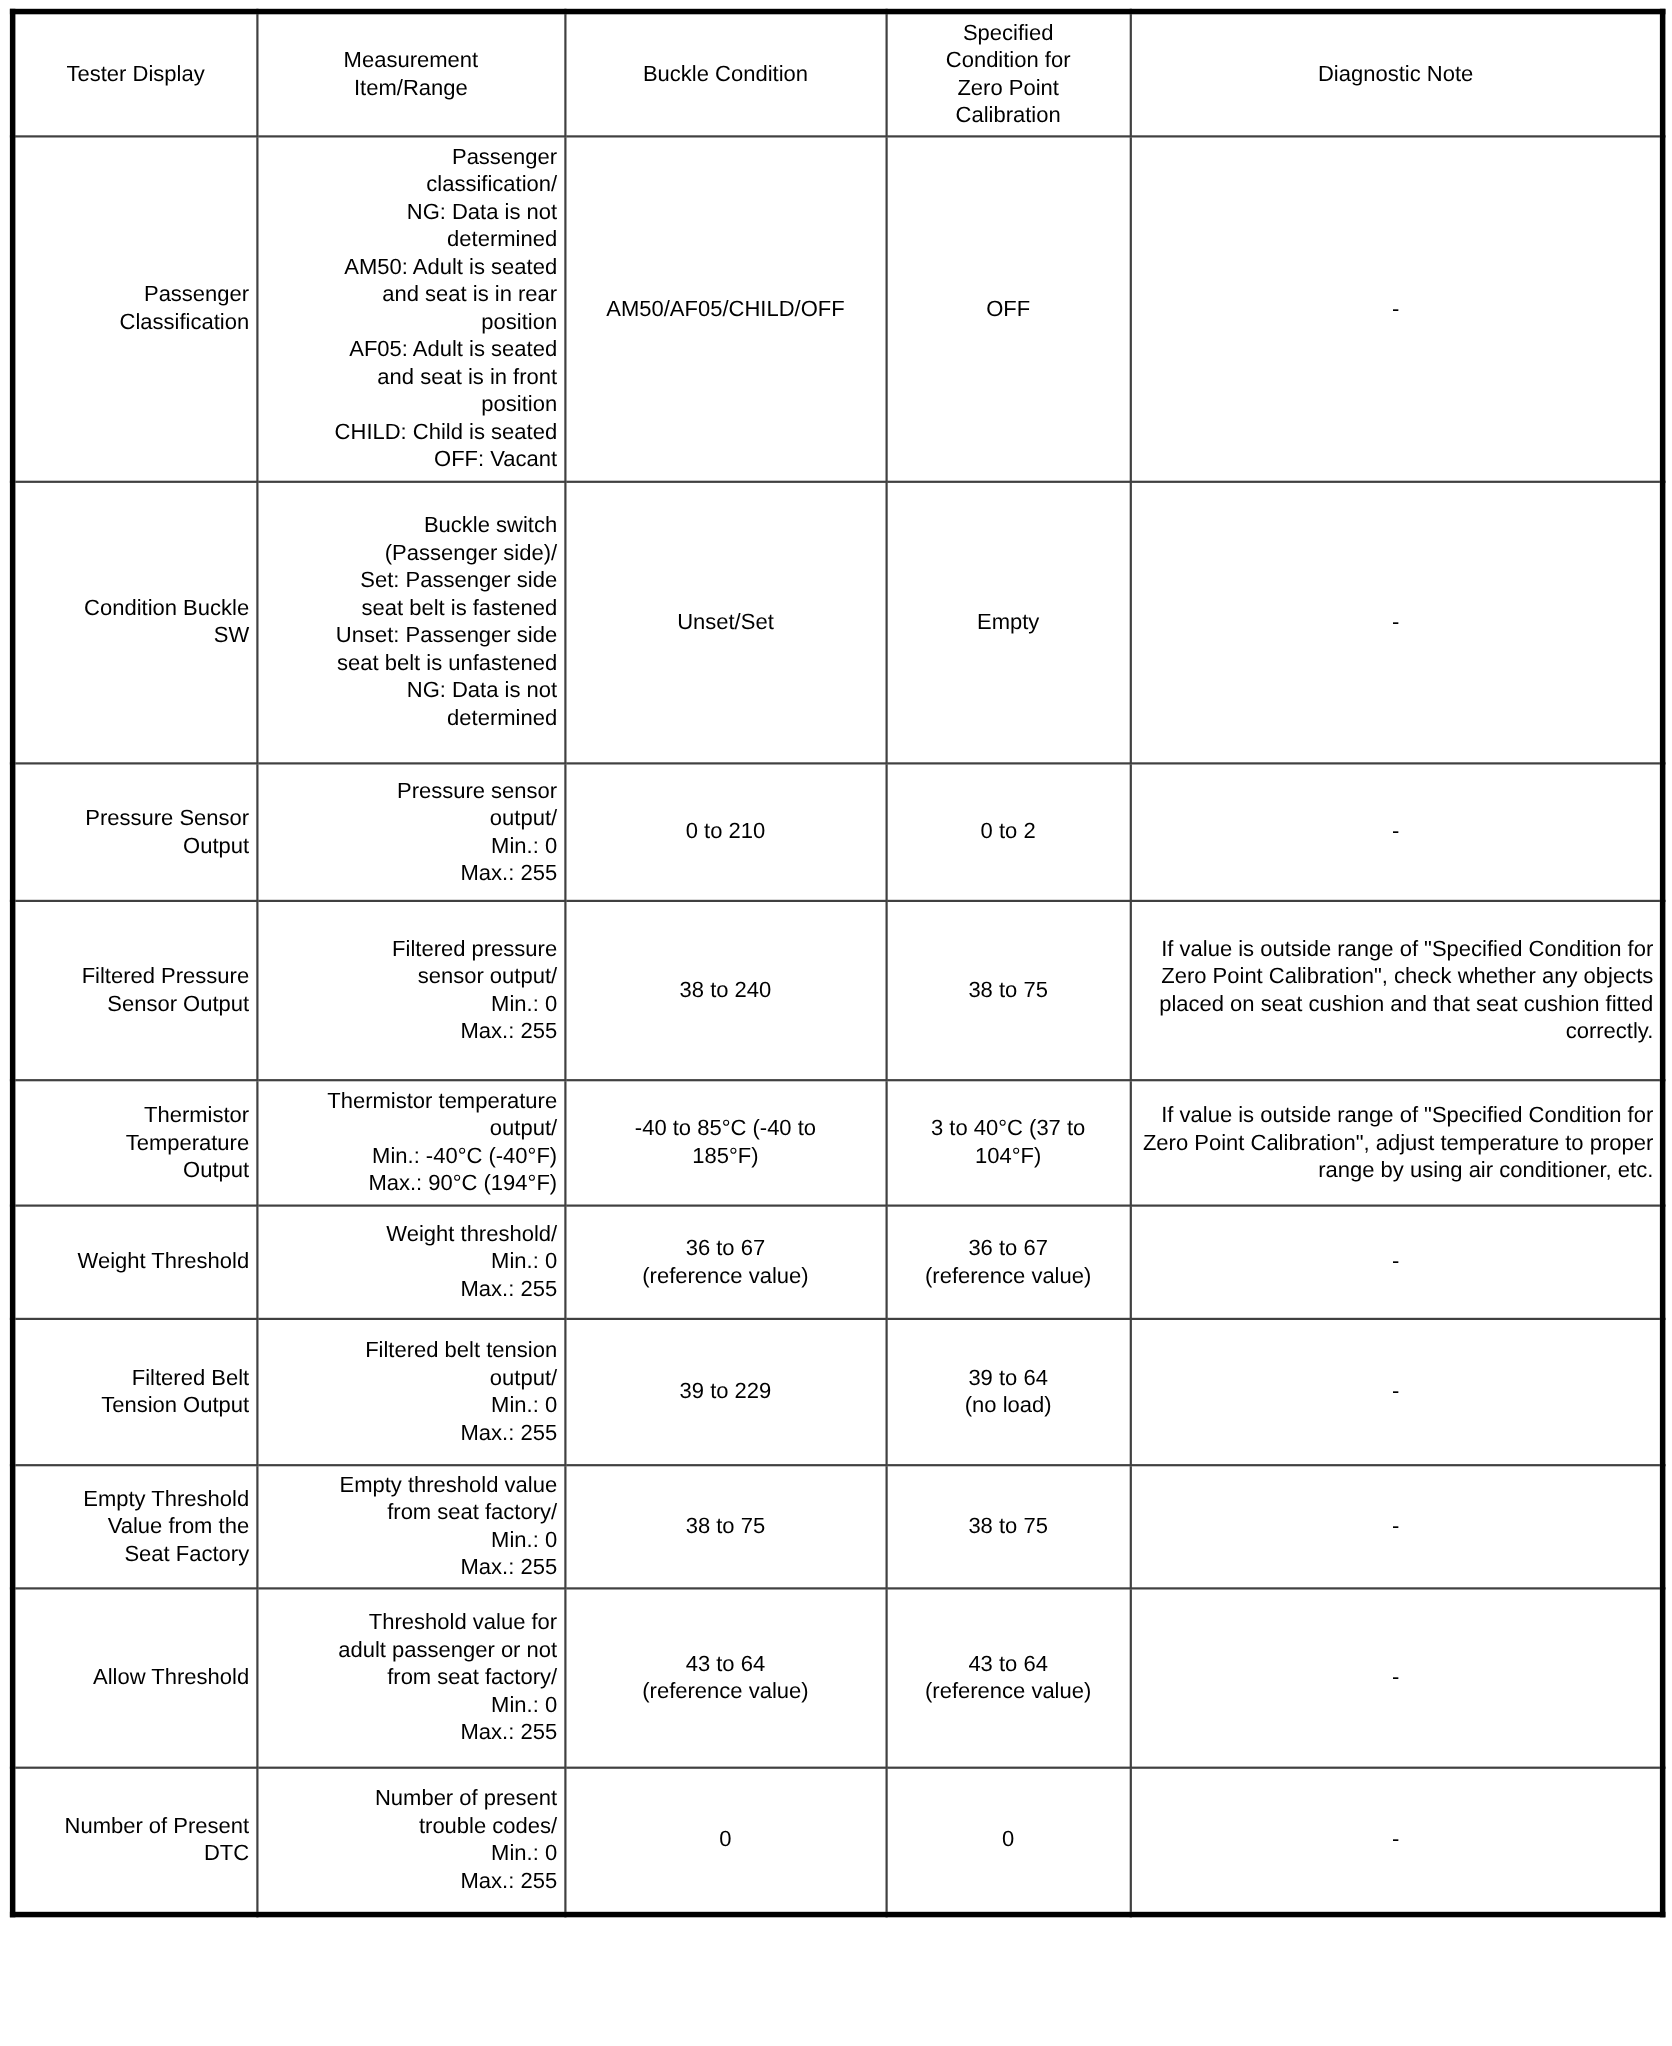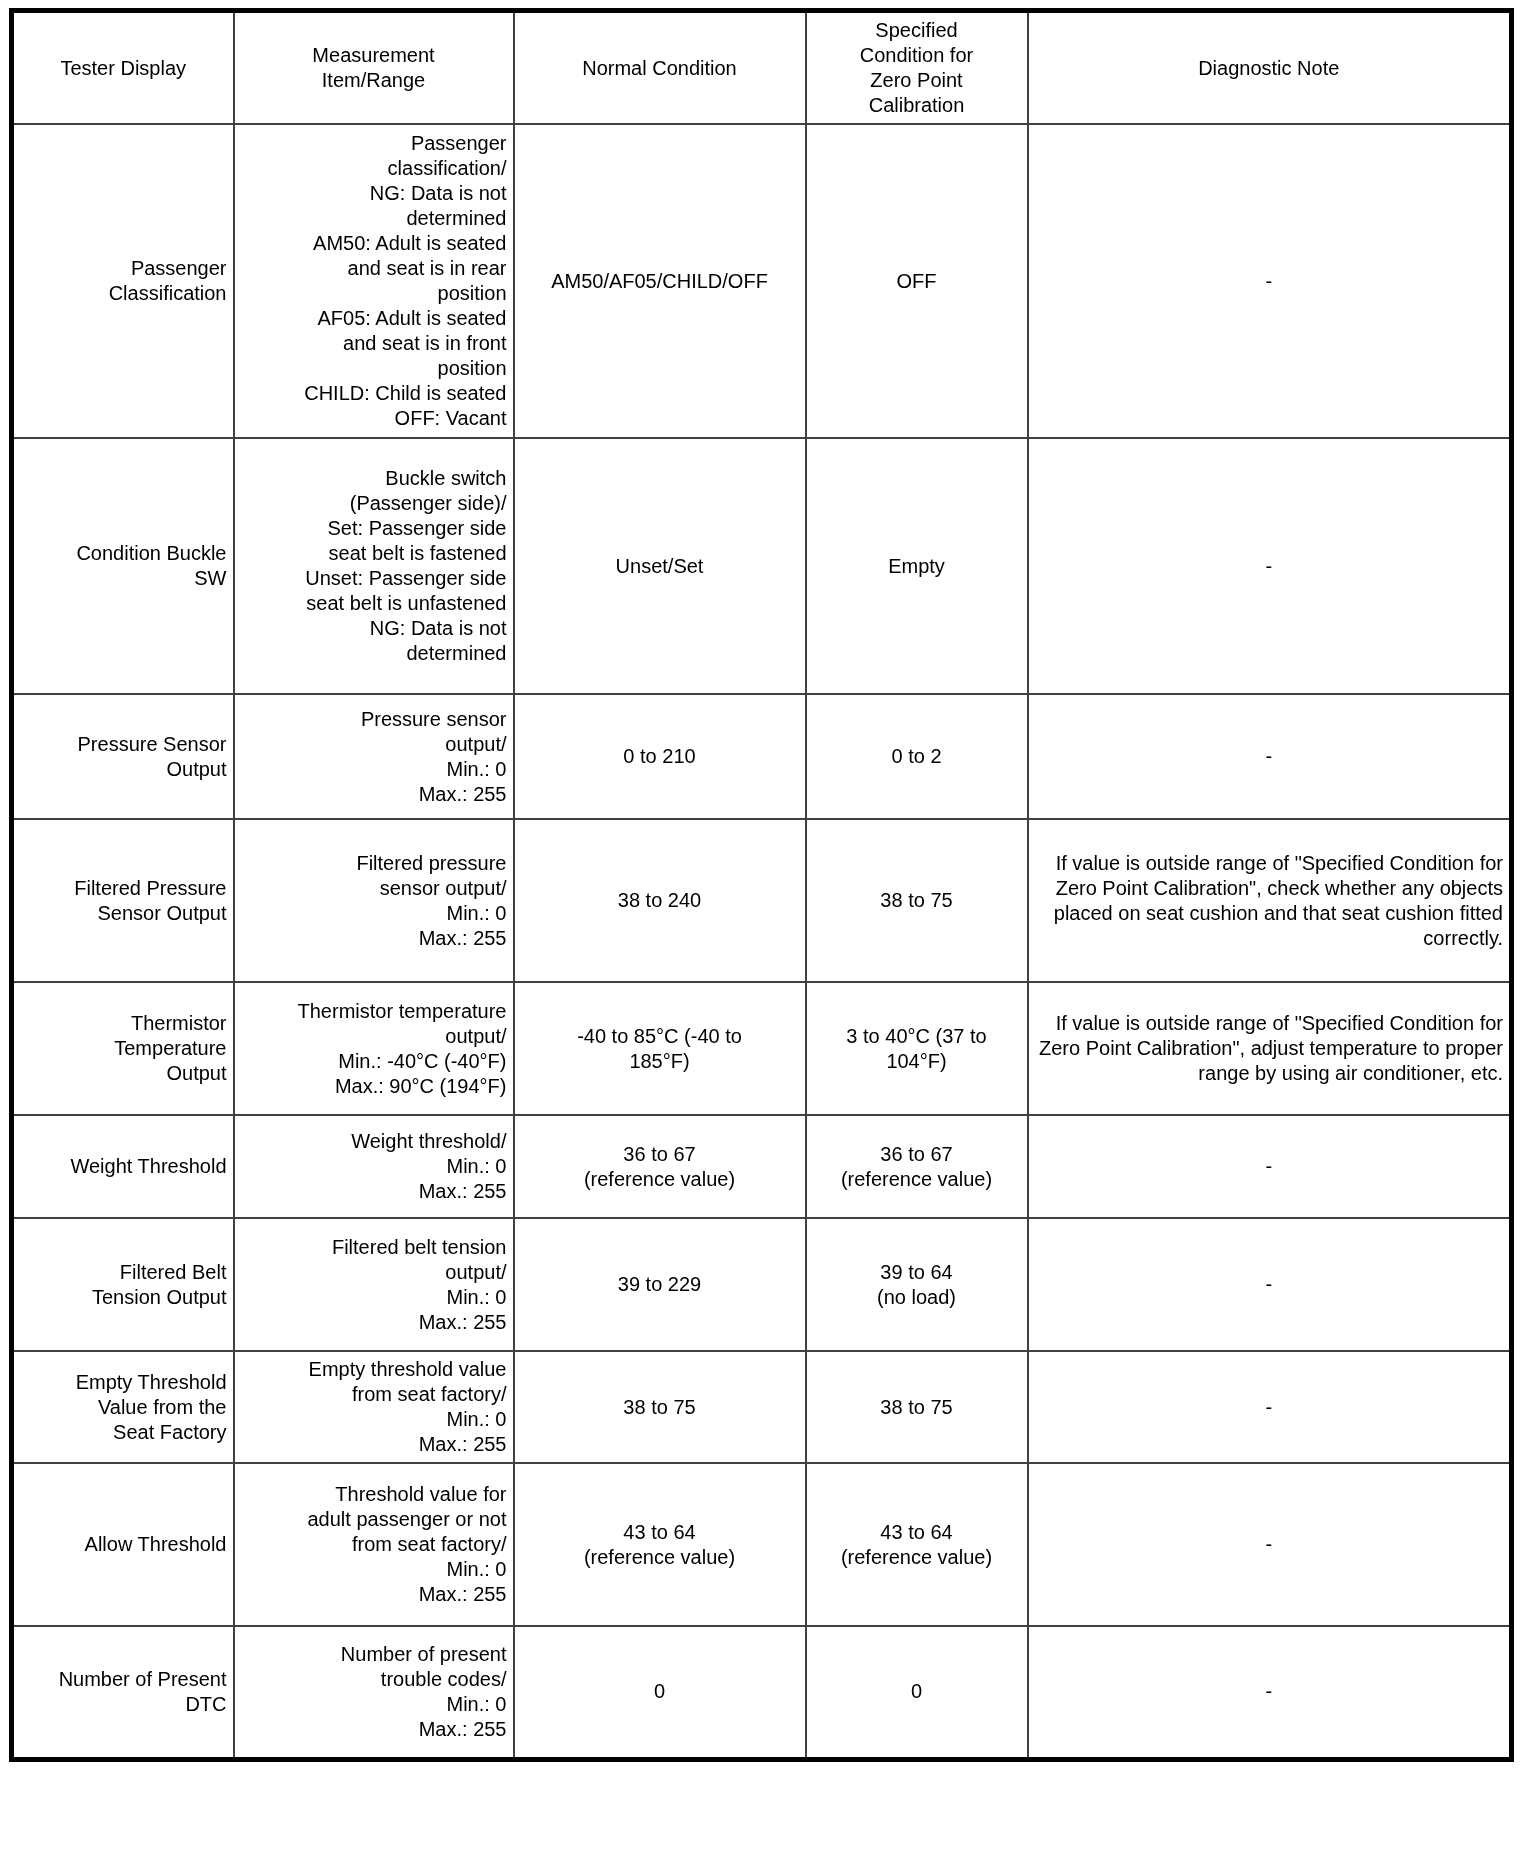--- a/index.html
+++ b/index.html
@@ -39,21 +39,21 @@
   td.c-center { text-align: center; border-radius: 12px; }
   th { text-align: center; font-weight: bold; }
   td.note-long { text-align: right; }
   td.note-dash { text-align: center; }
   
   tr.hrow      { height: 110px; }
   tr.r0  { height: 314px; }
   tr.r1  { height: 256px; }
   tr.r2  { height: 125px; }
   tr.r3  { height: 163px; }
-  tr.r4  { height: 133px; }
+  tr.r4  { height: 114px; }
   tr.r5  { height: 103px; }
   tr.r6  { height: 133px; }
   tr.r7  { height: 104px; }
   tr.r8  { height: 163px; }
   tr.r9  { height: 133px; }
 </style>
 </head>
 <body>
 
 <div class="page">
@@ -63,21 +63,21 @@
       <col style="width:280px">
       <col style="width:292px">
       <col style="width:222px">
       <col style="width:484px">
     </colgroup>
     <thead>
       <tr class="hrow">
         <th>Tester Display</th>
         <th>Measurement
 Item/Range</th>
-        <th>Normal Condition</th>
+        <th>Buckle Condition</th>
         <th>Specified
 Condition for
 Zero Point
 Calibration</th>
         <th>Diagnostic Note</th>
       </tr>
     </thead>
     <tbody>
       <tr class="r0">
         <td class="c-left">Passenger

